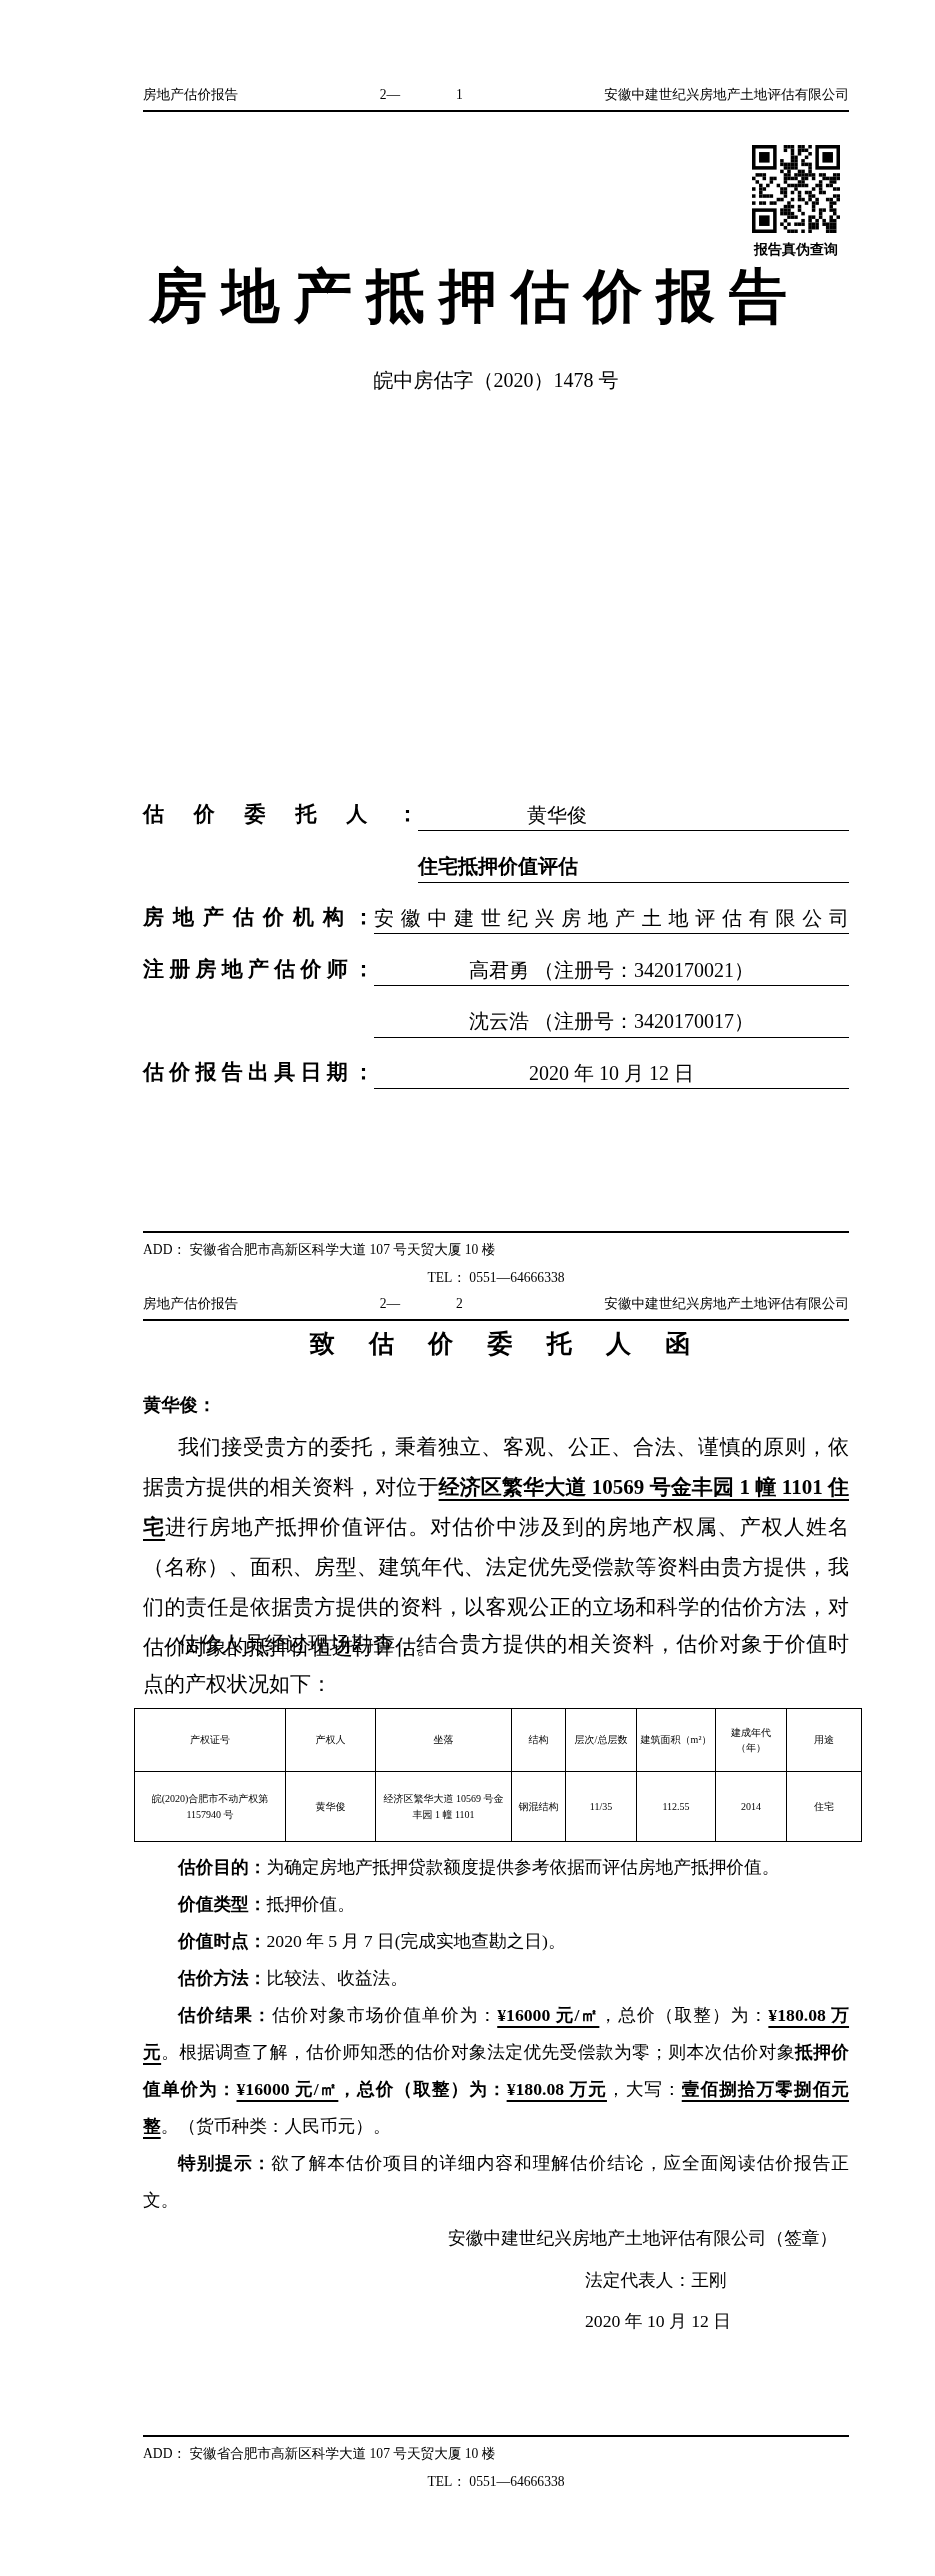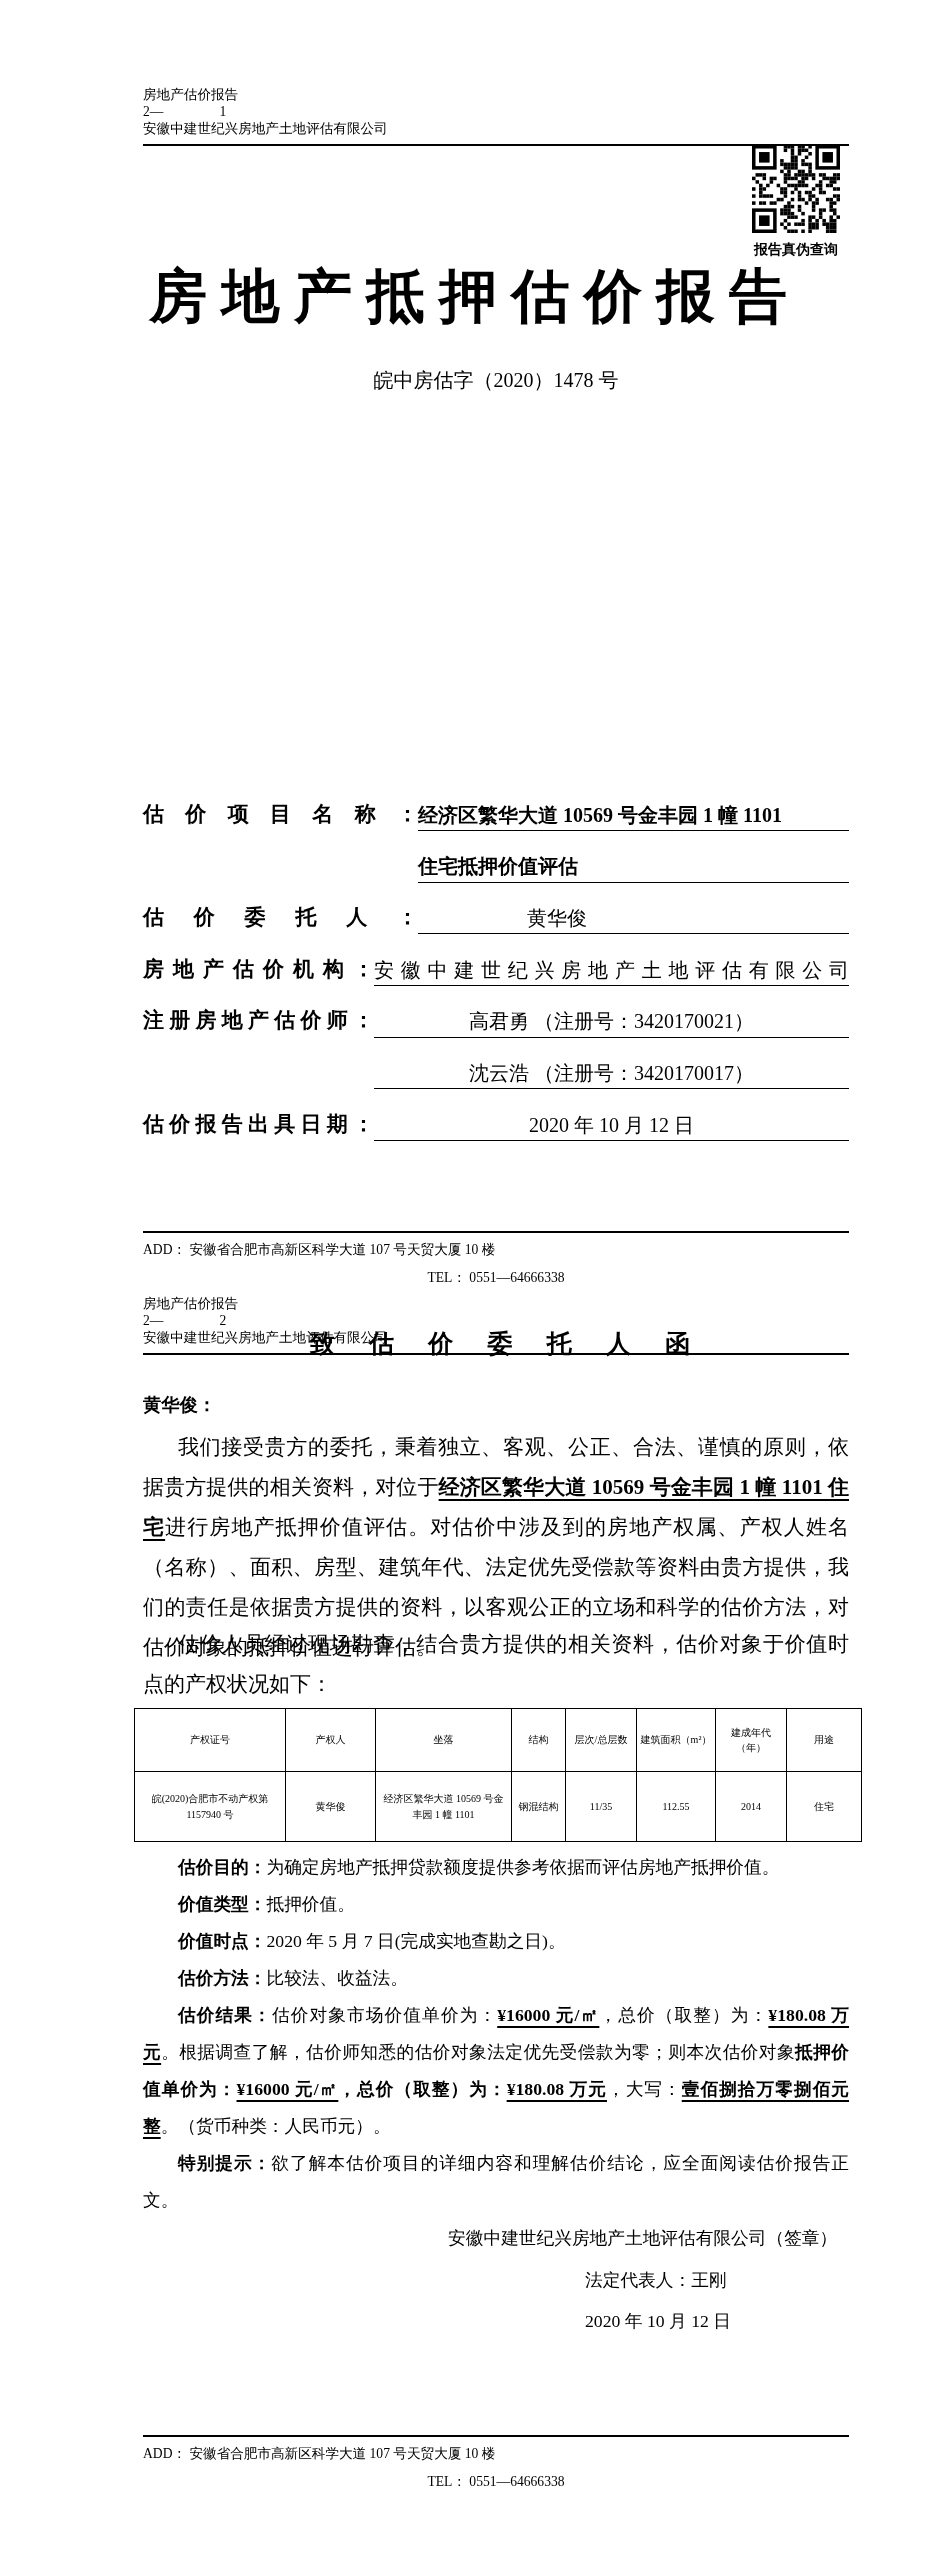--- a/index.html
+++ b/index.html
@@ -9,21 +9,21 @@
     position:relative;overflow:hidden;
   }
   .page{position:absolute;left:0;width:936px;}
   #p1{top:0;height:1288px;}
   #p2{top:1288px;height:1288px;}
 
   
   .hdr{
     position:absolute;left:143px;width:706px;
     display:flex;justify-content:space-between;align-items:baseline;
-    border-bottom:2.4px solid #000;padding-bottom:5.9px;font-size:13.6px;flex-direction:column;
+    border-bottom:2.4px solid #000;padding-bottom:5.9px;font-size:13.6px;
   }
   .hdr-c{display:flex;gap:56px;}
 
   
   .pfoot{
     position:absolute;left:143px;width:706px;
     border-top:2.4px solid #000;padding-top:8.3px;font-size:13.6px;
   }
   .pfoot .tel{margin-top:9.4px;text-align:center;}
 
@@ -310,30 +310,26 @@
         <rect x="138" y="144" width="6" height="6" fill="#000"></rect>
       </svg>
     <div class="qrlab">报告真伪查询</div>
   </div>
 
   <div class="main-title">房 地 产 抵 押 估 价 报 告</div>
   <div class="doc-no">皖中房估字（2020）1478 号</div>
 
   <div class="form">
     <div class="frow">
-      <span class="flab lw">估价项目名称：</span>
-      <span class="fval left b">经济区繁华大道 10569 号金丰园 1 幢 1101</span>
+      <span class="flab lw">估价委托人：</span>
+      <span class="fval shift-l">黄华俊</span>
     </div>
     <div class="frow">
       <span class="flab lw"></span>
       <span class="fval left b">住宅抵押价值评估</span>
-    </div>
-    <div class="frow">
-      <span class="flab lw">估价委托人：</span>
-      <span class="fval shift-l">黄华俊</span>
     </div>
     <div class="frow">
       <span class="flab ln">房地产估价机构：</span>
       <span class="fval spread">安徽中建世纪兴房地产土地评估有限公司</span>
     </div>
     <div class="frow">
       <span class="flab ln">注册房地产估价师：</span>
       <span class="fval">高君勇 （注册号：3420170021）</span>
     </div>
     <div class="frow">

